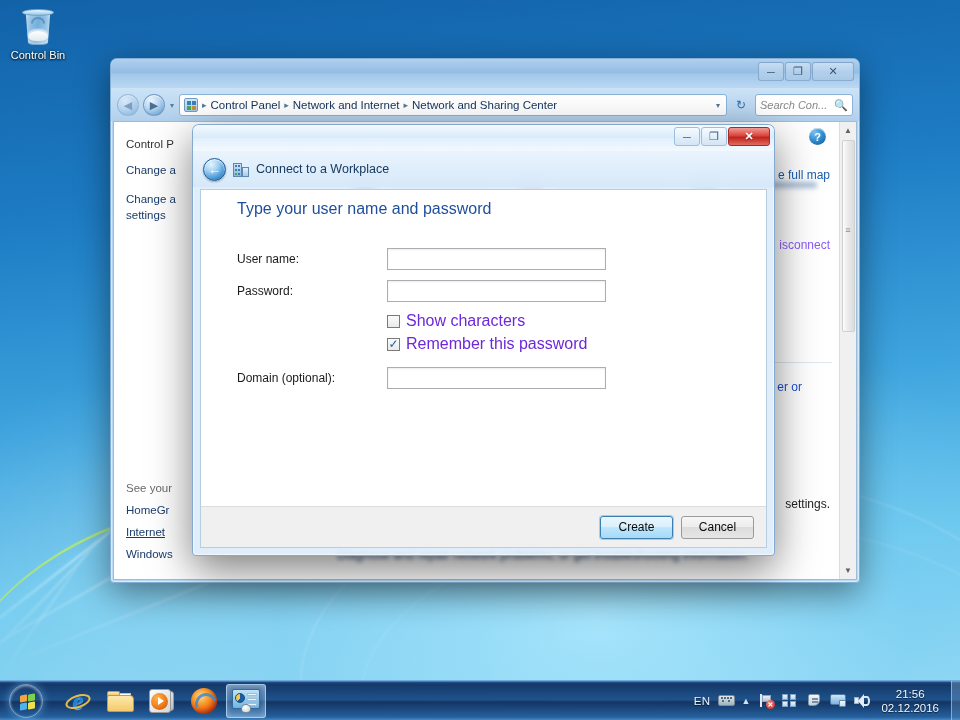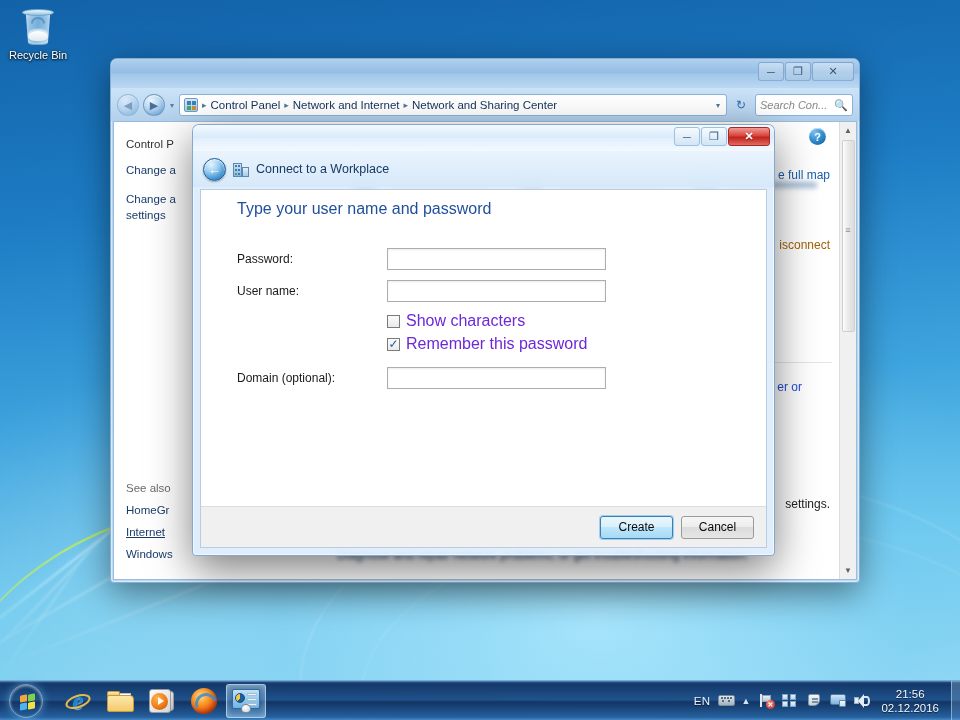--- a/index.html
+++ b/index.html
@@ -227,21 +227,21 @@
   #blob2 { left: 260px; top: 48px; width: 24px; height: 24px; background: radial-gradient(circle at 35% 30%, #d8906f, #8c3b1e); }
   #blob3 { left: 432px; top: 46px; width: 28px; height: 28px; background: radial-gradient(circle at 35% 30%, #8fd6a0, #2f7fb5); }
   .blurbar {
     position: absolute; height: 6px; border-radius: 2px;
     background: #a8bed6; filter: blur(2.6px);
   }
   #bar1 { left: 132px; top: 60px; width: 96px; }
   #bar2 { left: 298px; top: 60px; width: 104px; }
   #bar3 { left: 472px; top: 60px; width: 86px; }
   #content-fullmap { position: absolute; right: 26px; top: 46px; color: #1b5faf; font-size: 12px; filter: blur(0.2px); }
-  #content-disconnect { position: absolute; right: 26px; top: 116px; color: #a16207; font-size: 12px; }
+  #content-disconnect { position: absolute; right: 26px; top: 116px; color: #8b5cf6; font-size: 12px; }
   #content-rule { position: absolute; left: 16px; right: 24px; top: 240px; border-top: 1px solid #dfe6ee; }
   #content-eror { position: absolute; right: 54px; top: 258px; color: #1d4ed8; font-size: 12px; filter: blur(0.5px); }
   #content-settings { position: absolute; right: 26px; top: 375px; color: #222; font-size: 12px; filter: blur(0.5px); }
   #help-icon {
     position: absolute; right: 30px; top: 6px;
     width: 17px; height: 17px; border-radius: 50%;
     background: radial-gradient(circle at 34% 28%, #7fc0ef 0%, #2f8ed0 48%, #14538f 100%);
     color: #fff; font-size: 11px; font-weight: bold;
     display: flex; align-items: center; justify-content: center;
     box-shadow: inset 0 1px 1px rgba(255,255,255,0.7);
@@ -638,21 +638,21 @@
   <div id="glowcurve"></div>
 </div>
 
 <div id="recycle-bin">
   <div class="bin">
     <div class="bin-body"></div>
     <div class="bin-glyph"></div>
     <div class="bin-paper"></div>
     <div class="bin-lip"></div>
   </div>
-  <div class="label">Recycle Bin</div>
+  <div class="label">Control Bin</div>
 </div>
 
 <div id="explorer-window">
 
   <div id="explorer-titlebar">
     <div class="winbtns">
       <div class="winbtn">─</div>
       <div class="winbtn">❐</div>
       <div class="winbtn close">✕</div>
     </div>
@@ -683,21 +683,21 @@
   </div>
 
   <div id="explorer-body">
 
     <div id="explorer-sidebar">
       <div class="side-head">Control P</div>
       <div class="side-link">Change a</div>
       <div class="side-link">Change a<br>settings</div>
 
       <div id="sidebar-seealso">
-        <div class="sa-title">See also</div>
+        <div class="sa-title">See your</div>
         <div class="sa-link">HomeGr</div>
         <div class="sa-link under">Internet</div>
         <div class="sa-link">Windows</div>
       </div>
     </div>
 
     <div id="explorer-content">
       <div id="help-icon">?</div>
       <div class="blurline" id="content-heading">View your basic network information and set up connections</div>
       <div class="blurblob" id="blob1"></div>
@@ -741,27 +741,27 @@
       <div class="win"></div>
     </div>
     <div id="dialog-title">Connect to a Workplace</div>
   </div>
 
   <div id="dialog-body">
     <div id="dialog-main">
       <div id="dialog-pagetitle">Type your user name and password</div>
 
       <div class="formrow">
+        <div class="flabel">User name:</div>
+        <input class="finput" type="text" value="" style="">
+      </div>
+
+      <div class="formrow">
         <div class="flabel">Password:</div>
         <input class="finput" type="password" value="" style="">
-      </div>
-
-      <div class="formrow">
-        <div class="flabel">User name:</div>
-        <input class="finput" type="text" value="" style="">
       </div>
 
       <div class="checkrow">
         <div class="cbox"></div>
         <div class="clabel">Show characters</div>
       </div>
 
       <div class="checkrow" style="margin-bottom:14px;">
         <div class="cbox checked"></div>
         <div class="clabel">Remember this password</div>

